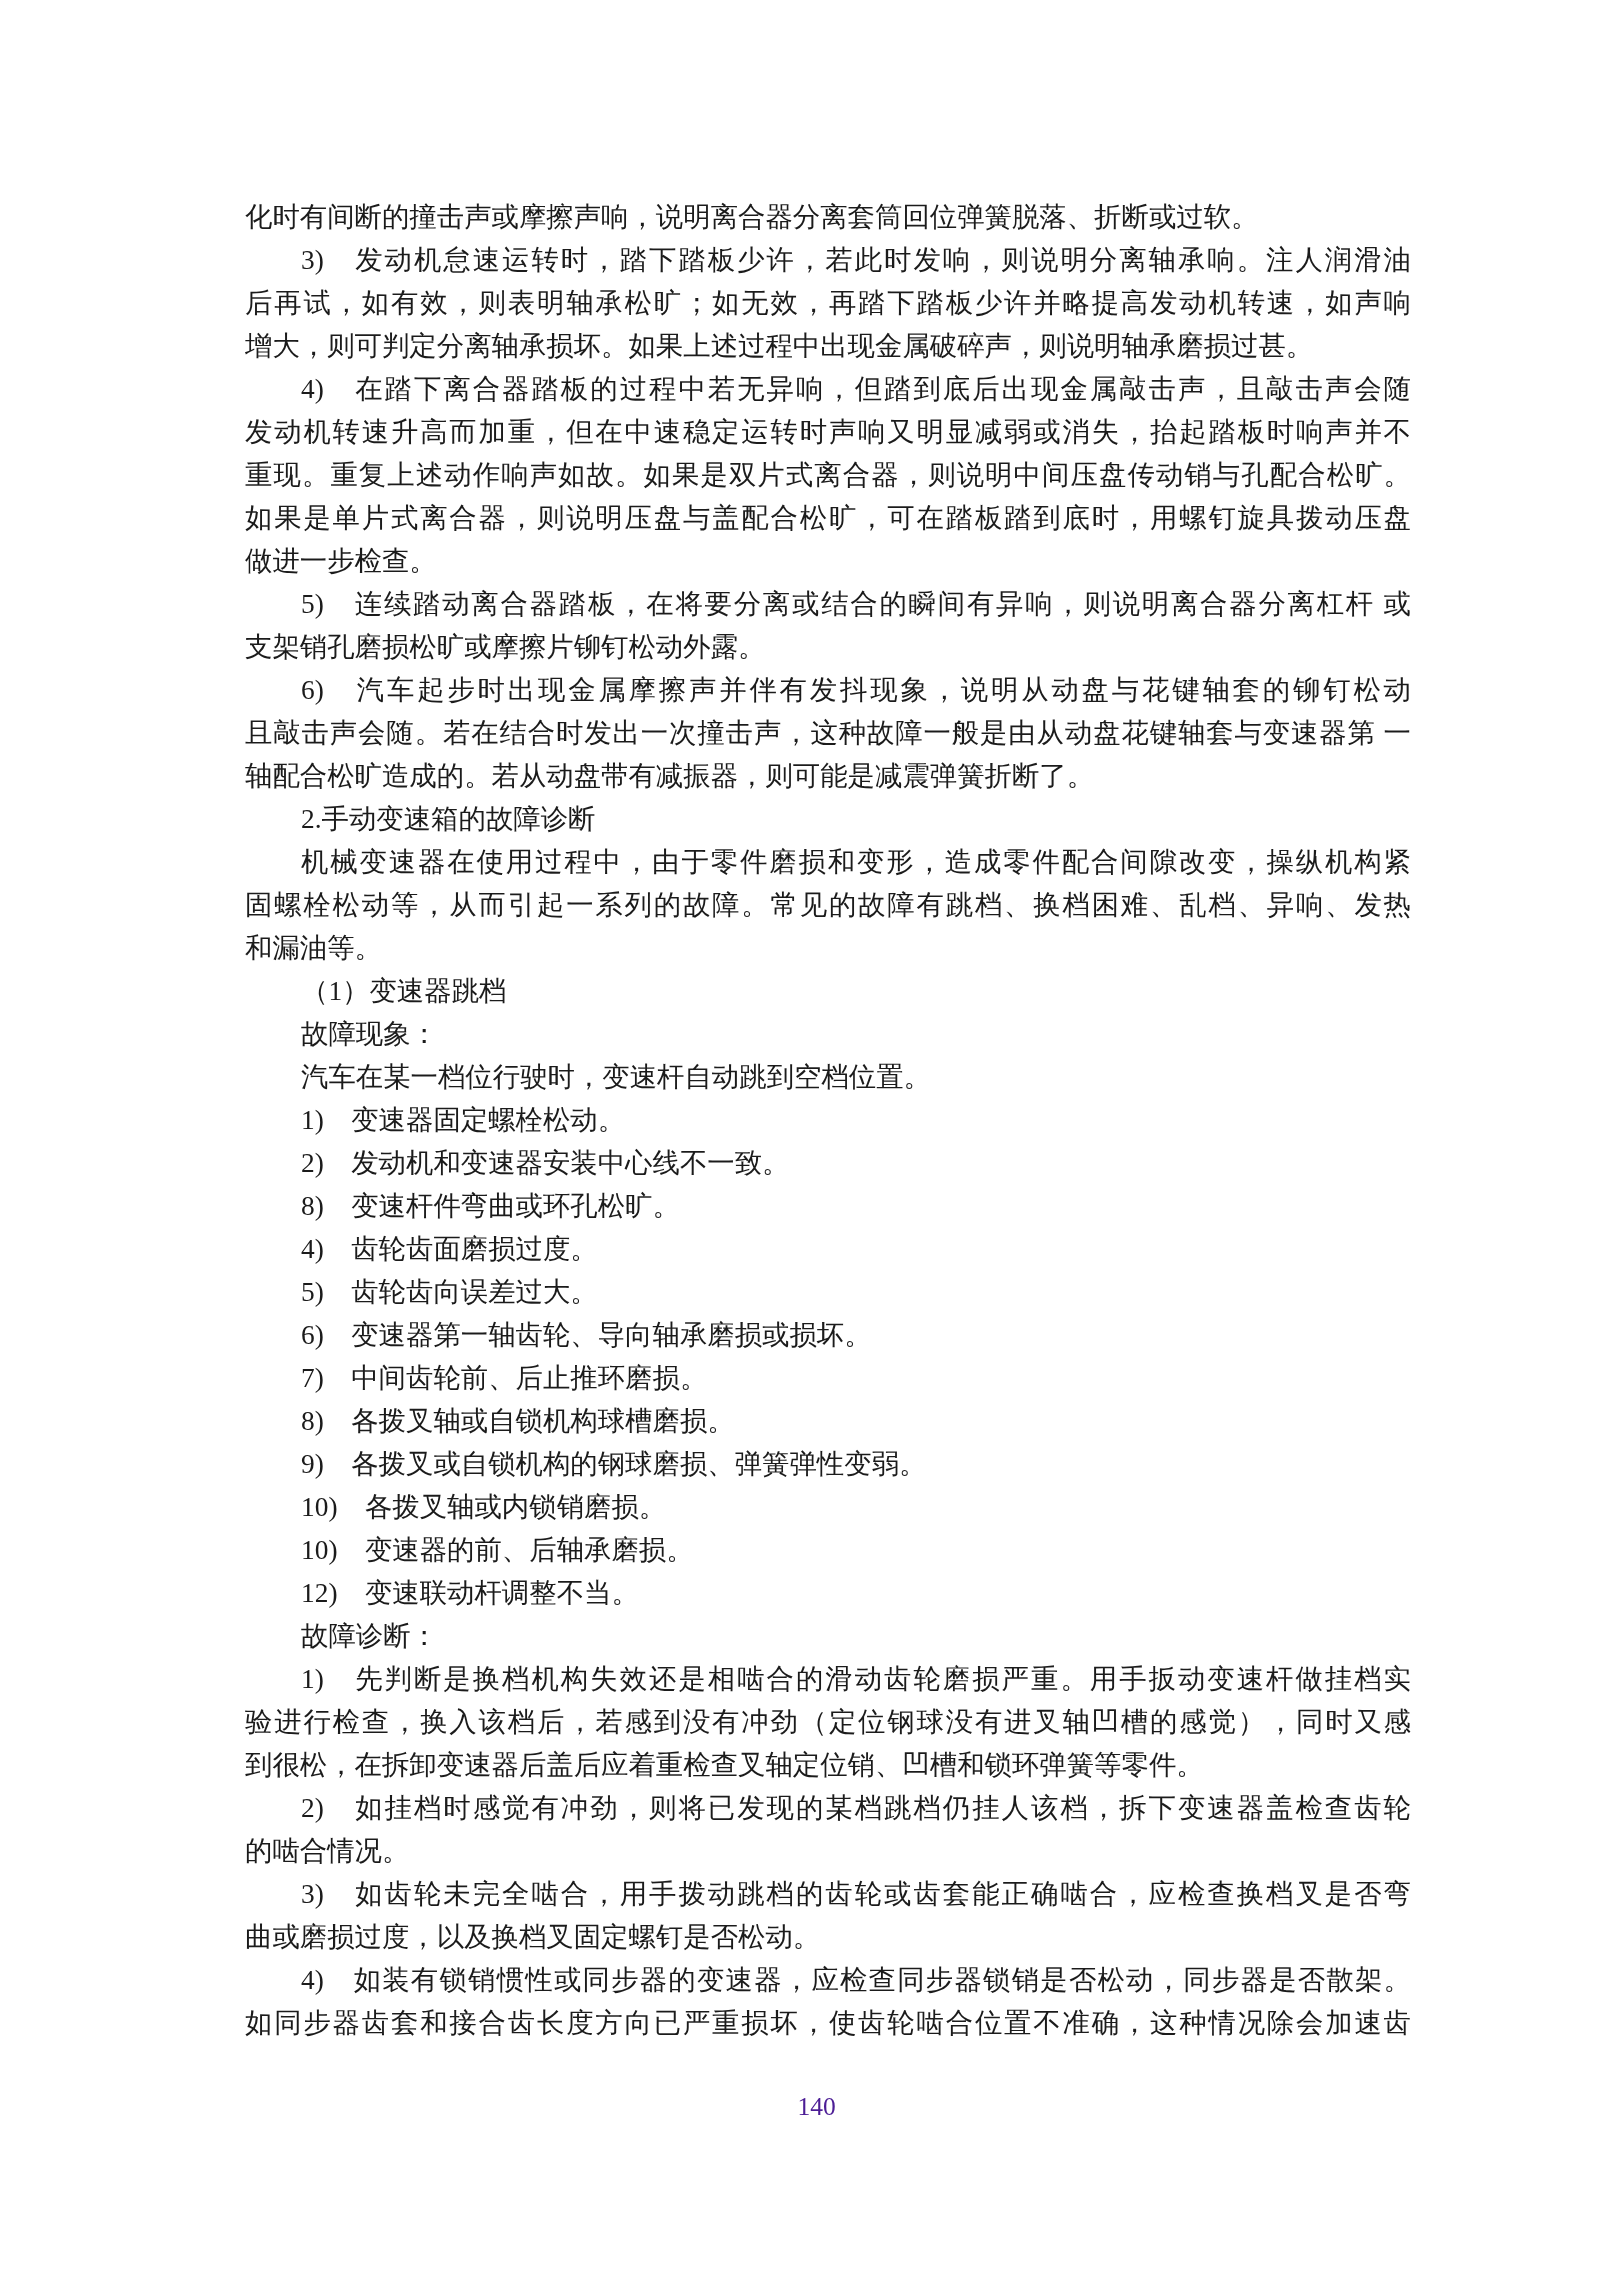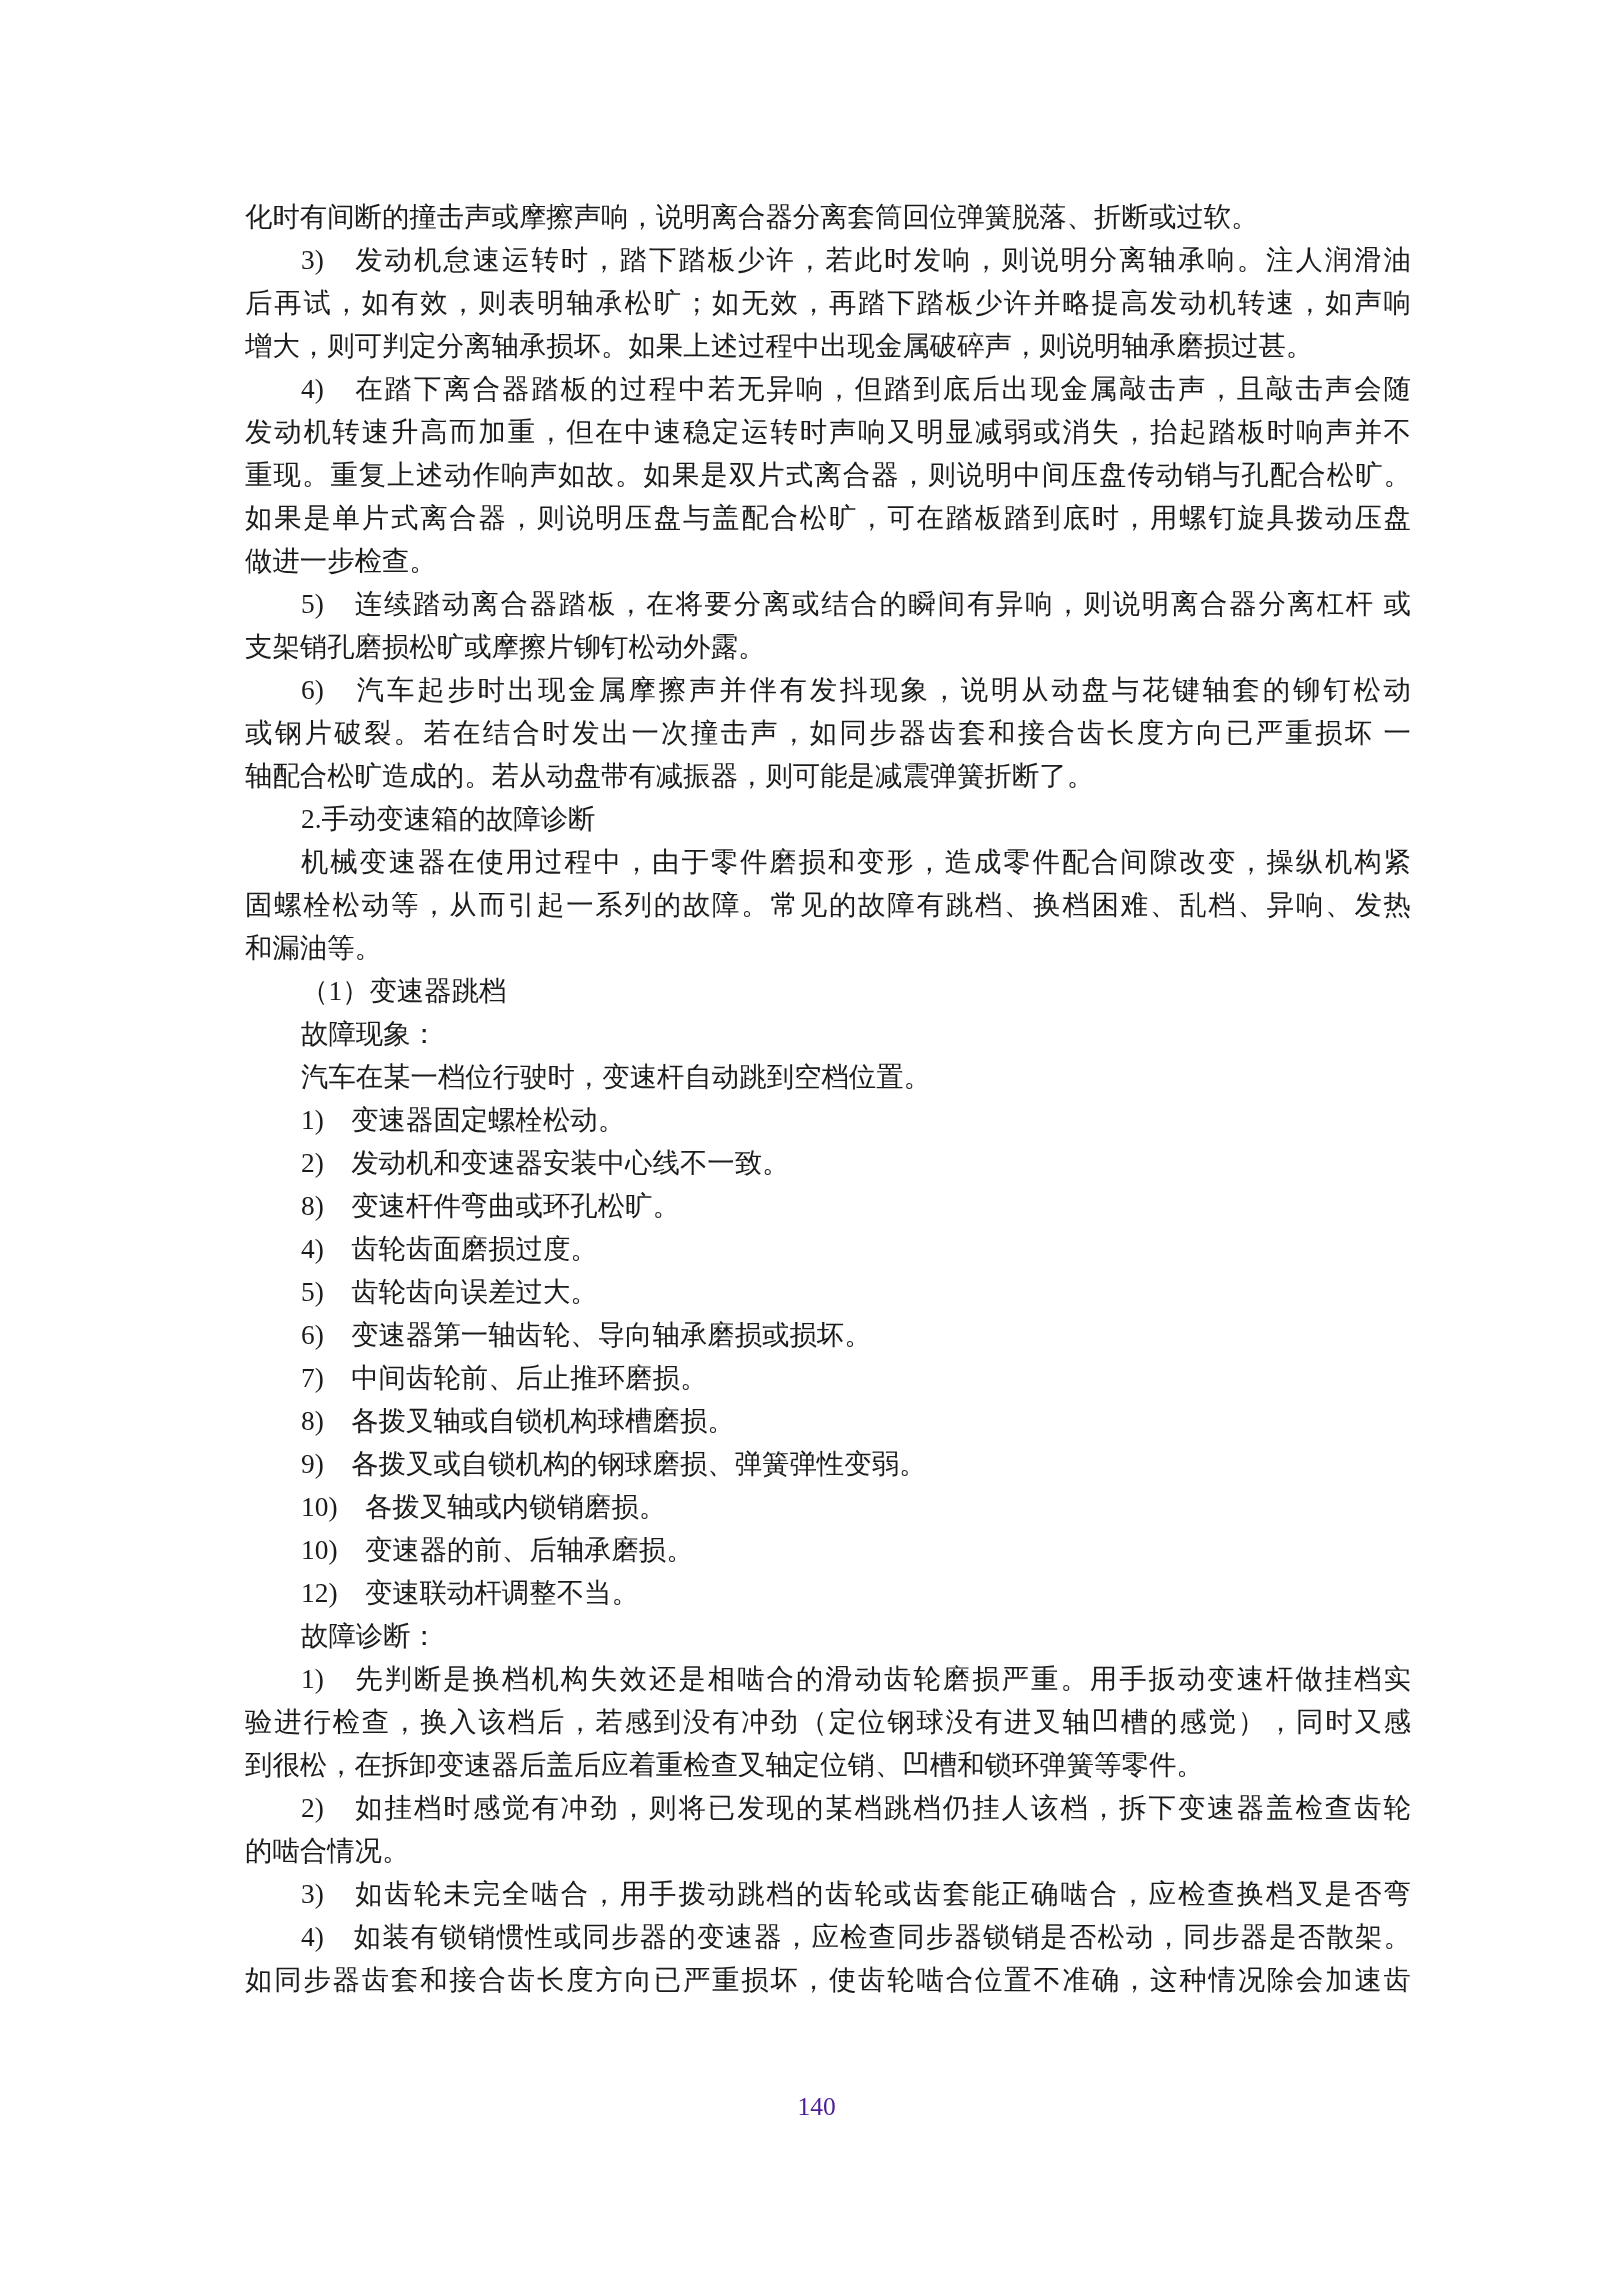--- a/index.html
+++ b/index.html
@@ -61,21 +61,21 @@
       <div class="line j">后再试，如有效，则表明轴承松旷；如无效，再踏下踏板少许并略提高发动机转速，如声响</div>
       <div class="line">增大，则可判定分离轴承损坏。如果上述过程中出现金属破碎声，则说明轴承磨损过甚。</div>
       <div class="line i j">4)　在踏下离合器踏板的过程中若无异响，但踏到底后出现金属敲击声，且敲击声会随</div>
       <div class="line j">发动机转速升高而加重，但在中速稳定运转时声响又明显减弱或消失，抬起踏板时响声并不</div>
       <div class="line j">重现。重复上述动作响声如故。如果是双片式离合器，则说明中间压盘传动销与孔配合松旷。</div>
       <div class="line j">如果是单片式离合器，则说明压盘与盖配合松旷，可在踏板踏到底时，用螺钉旋具拨动压盘</div>
       <div class="line">做进一步检查。</div>
       <div class="line i j">5)　连续踏动离合器踏板，在将要分离或结合的瞬间有异响，则说明离合器分离杠杆 或</div>
       <div class="line">支架销孔磨损松旷或摩擦片铆钉松动外露。</div>
       <div class="line i j">6)　汽车起步时出现金属摩擦声并伴有发抖现象，说明从动盘与花键轴套的铆钉松动</div>
-      <div class="line j">或钢片破裂。若在结合时发出一次撞击声，如同步器齿套和接合齿长度方向已严重损坏 一</div>
+      <div class="line j">且敲击声会随。若在结合时发出一次撞击声，这种故障一般是由从动盘花键轴套与变速器第 一</div>
       <div class="line">轴配合松旷造成的。若从动盘带有减振器，则可能是减震弹簧折断了。</div>
       <div class="line i">2.手动变速箱的故障诊断</div>
       <div class="line i j">机械变速器在使用过程中，由于零件磨损和变形，造成零件配合间隙改变，操纵机构紧</div>
       <div class="line j">固螺栓松动等，从而引起一系列的故障。常见的故障有跳档、换档困难、乱档、异响、发热</div>
       <div class="line">和漏油等。</div>
       <div class="line i">（1）变速器跳档</div>
       <div class="line i">故障现象：</div>
       <div class="line i">汽车在某一档位行驶时，变速杆自动跳到空档位置。</div>
       <div class="line i">1)　变速器固定螺栓松动。</div>
       <div class="line i">2)　发动机和变速器安装中心线不一致。</div>
@@ -89,19 +89,20 @@
       <div class="line i">10)　各拨叉轴或内锁销磨损。</div>
       <div class="line i">10)　变速器的前、后轴承磨损。</div>
       <div class="line i">12)　变速联动杆调整不当。</div>
       <div class="line i">故障诊断：</div>
       <div class="line i j">1)　先判断是换档机构失效还是相啮合的滑动齿轮磨损严重。用手扳动变速杆做挂档实</div>
       <div class="line j">验进行检查，换入该档后，若感到没有冲劲（定位钢球没有进叉轴凹槽的感觉），同时又感</div>
       <div class="line">到很松，在拆卸变速器后盖后应着重检查叉轴定位销、凹槽和锁环弹簧等零件。</div>
       <div class="line i j">2)　如挂档时感觉有冲劲，则将已发现的某档跳档仍挂人该档，拆下变速器盖检查齿轮</div>
       <div class="line">的啮合情况。</div>
       <div class="line i j">3)　如齿轮未完全啮合，用手拨动跳档的齿轮或齿套能正确啮合，应检查换档叉是否弯</div>
+      <div class="line">曲或磨损过度，以及换档叉固定螺钉是否松动。</div>
       <div class="line i j">4)　如装有锁销惯性或同步器的变速器，应检查同步器锁销是否松动，同步器是否散架。</div>
       <div class="line j">如同步器齿套和接合齿长度方向已严重损坏，使齿轮啮合位置不准确，这种情况除会加速齿</div>
     </div>
 
   <div class="footer">140</div>
 </div>
 
 
 </body></html>

